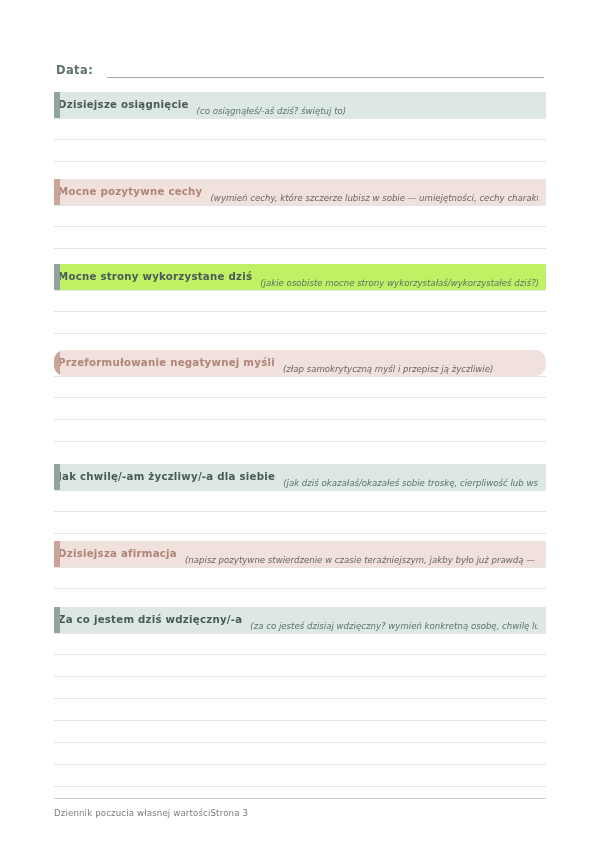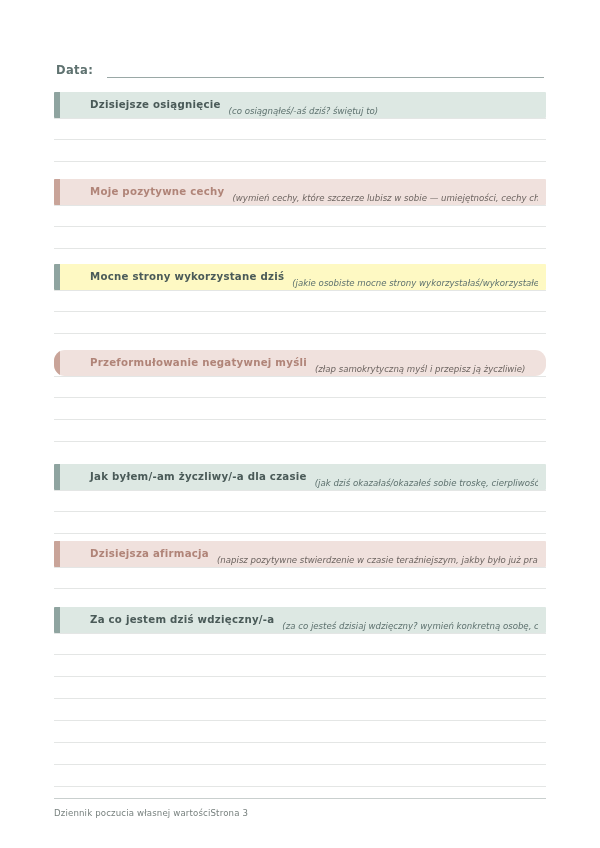--- a/index.html
+++ b/index.html
@@ -55,21 +55,21 @@
     position: absolute;
     left: 54px;
     width: 492px;
   }
   .sec-header {
     position: relative;
     box-sizing: border-box;
     height: 26px;
     display: flex;
     align-items: center;
-    padding-left: 36px;
+    padding-left: 4px;
     padding-right: 8px;
     overflow: hidden;
     white-space: nowrap;
     border-radius: 1px;
   }
   .sec-header .accent {
     position: absolute;
     left: 0;
     top: -2px;
     bottom: -2px;
@@ -153,30 +153,30 @@
           <span class="sec-hint">(co osiągnąłeś/-aś dziś? świętuj to)</span>
         </div>
         <div class="lines">
           <div class="rule first"></div>
           <div class="rule"></div>
         </div>
       </div>
       <div class="section v-pink" style="top: 179px;">
         <div class="sec-header" style="background: rgb(240, 225, 221);">
           <span class="accent" style="background: rgb(201, 164, 153);"></span>
-          <span class="sec-title">Moje pozytywne cechy</span>
+          <span class="sec-title">Mocne pozytywne cechy</span>
           <span class="sec-hint">(wymień cechy, które szczerze lubisz w sobie — umiejętności, cechy charakteru,...</span>
         </div>
         <div class="lines">
           <div class="rule first"></div>
           <div class="rule"></div>
         </div>
       </div>
       <div class="section v-green" style="top: 264px;">
-        <div class="sec-header" style="background: #fef9c3;">
+        <div class="sec-header" style="background: #bef264;">
           <span class="accent" style="background: rgb(143, 164, 160);"></span>
           <span class="sec-title">Mocne strony wykorzystane dziś</span>
           <span class="sec-hint">(jakie osobiste mocne strony wykorzystałaś/wykorzystałeś dziś?)</span>
         </div>
         <div class="lines">
           <div class="rule first"></div>
           <div class="rule"></div>
         </div>
       </div>
       <div class="section v-pink" style="top: 350px;">
@@ -187,21 +187,21 @@
         </div>
         <div class="lines">
           <div class="rule first"></div>
           <div class="rule"></div>
           <div class="rule"></div>
         </div>
       </div>
       <div class="section v-green" style="top: 464px;">
         <div class="sec-header" style="background: rgb(221, 232, 227);">
           <span class="accent" style="background: rgb(143, 164, 160);"></span>
-          <span class="sec-title">Jak byłem/-am życzliwy/-a dla czasie</span>
+          <span class="sec-title">Jak chwilę/-am życzliwy/-a dla siebie</span>
           <span class="sec-hint">(jak dziś okazałaś/okazałeś sobie troskę, cierpliwość lub współc...</span>
         </div>
         <div class="lines">
           <div class="rule first"></div>
           <div class="rule"></div>
         </div>
       </div>
       <div class="section v-pink" style="top: 541px;">
         <div class="sec-header" style="background: rgb(240, 225, 221);">
           <span class="accent" style="background: rgb(201, 164, 153);"></span>

